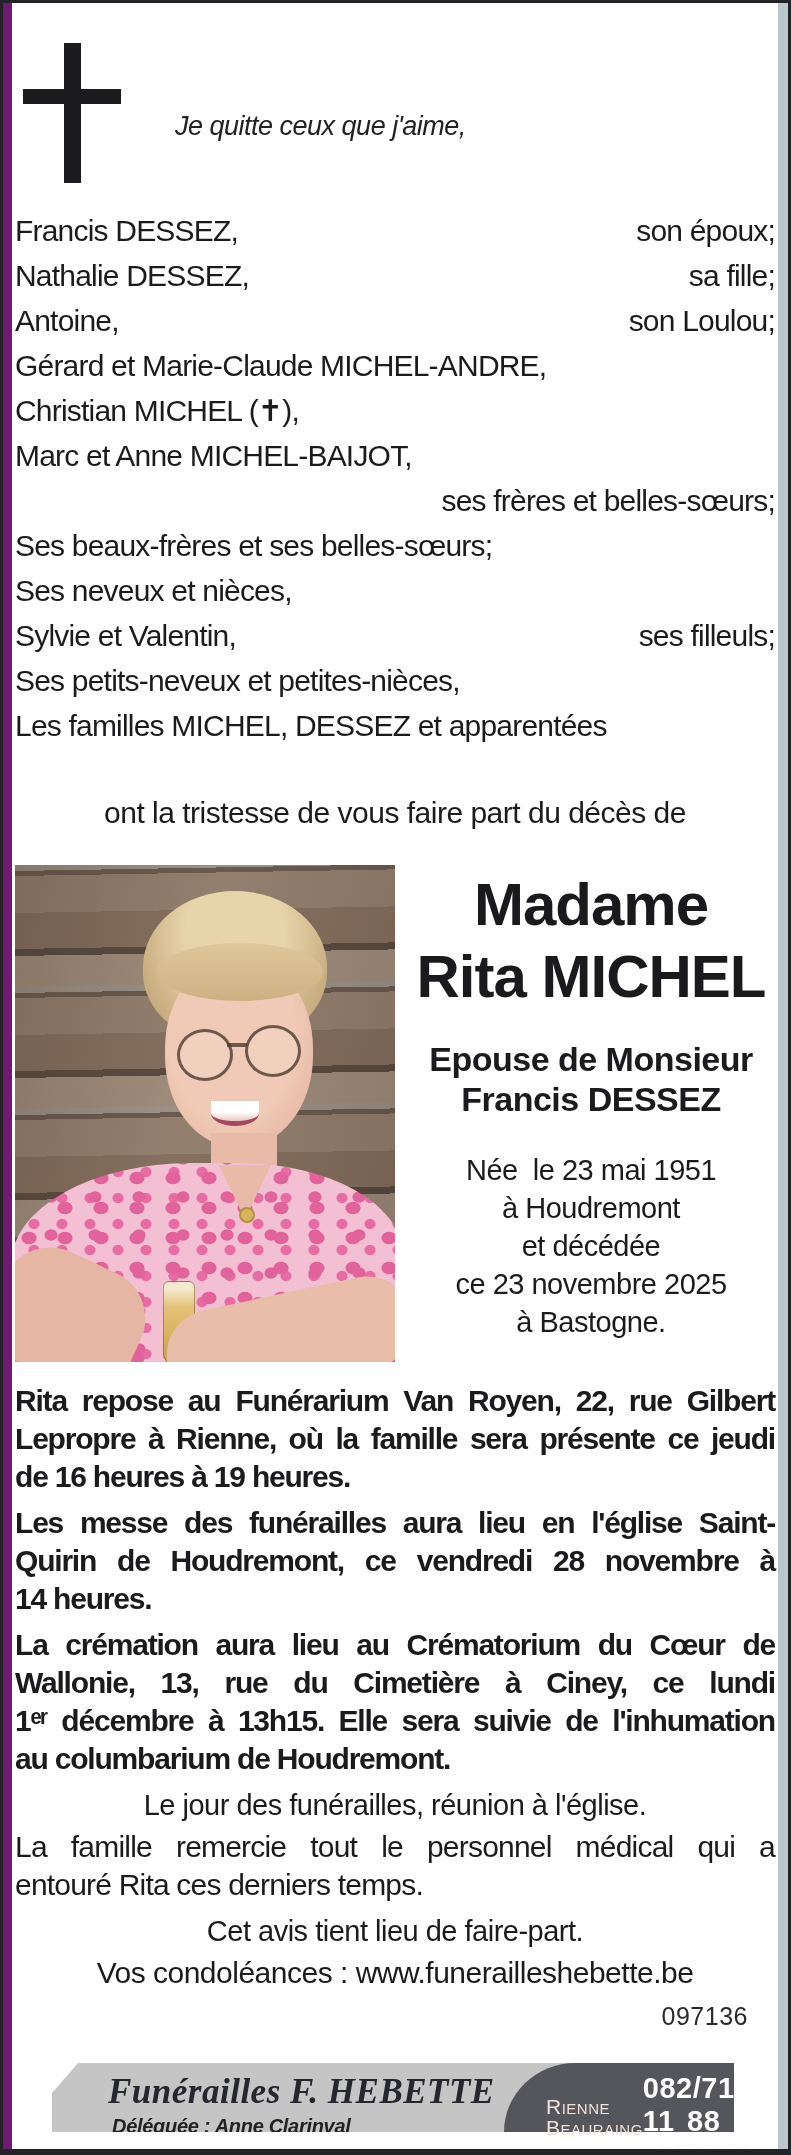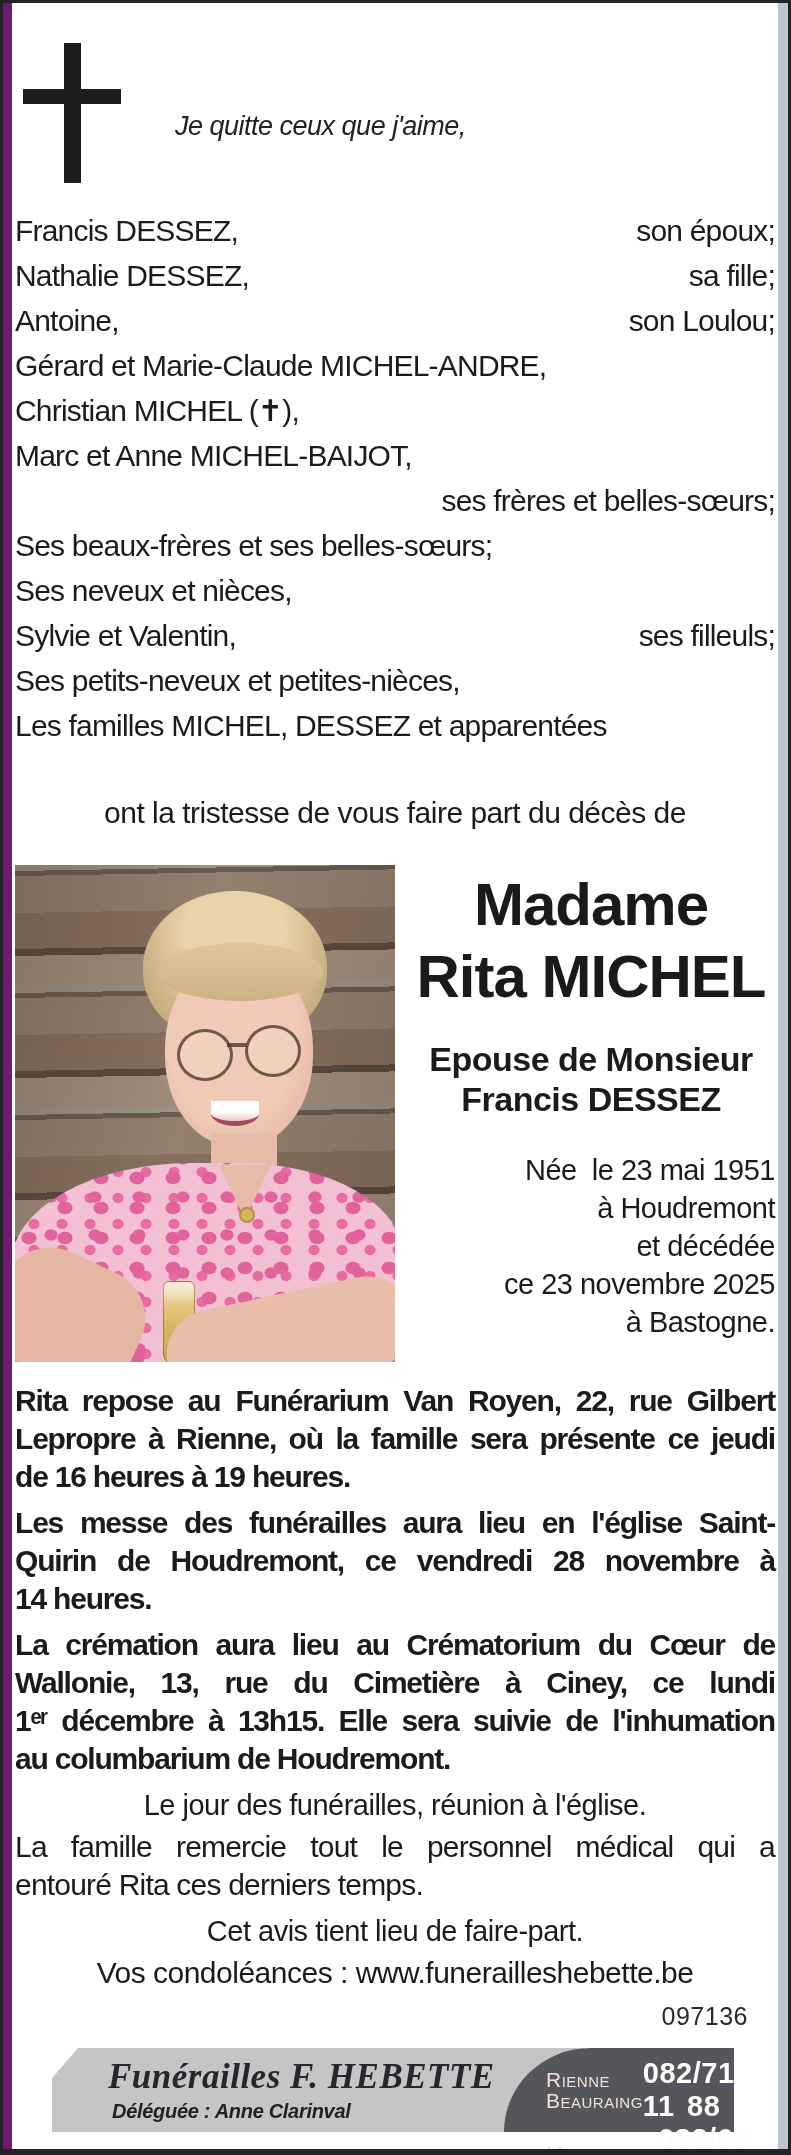--- a/index.html
+++ b/index.html
@@ -60,46 +60,46 @@
   .arm-l { position:absolute; left:-22px; top:392px; width:150px; height:122px; border-radius:50px; background:#e4b6a3; transform:rotate(25deg); }
   .arm-r { position:absolute; left:150px; top:428px; width:250px; height:92px; border-radius:46px; background:#e8bdaa; transform:rotate(-12deg); }
   .bag { position:absolute; left:-16px; top:438px; width:112px; height:72px; border-radius:18px; background:#ec7fae; transform:rotate(-8deg); }
   .glass { position:absolute; left:148px; top:416px; width:30px; height:81px; border-radius:6px 6px 10px 10px;
     background:linear-gradient(#f5ead0 8%, #e4c37a 30%, #caa145); border:1px solid rgba(120,90,30,0.55); }
 
   .dcol { flex:1; text-align:center; padding-top:4px; }
   .dtitle { font-weight:bold; font-size:60px; line-height:72px; letter-spacing:-1px; color:#1a1a1c; }
   .dsub { margin-top:26px; font-weight:bold; font-size:34px; line-height:40px; letter-spacing:-0.5px; }
   .dlife { margin-top:32px; font-size:29px; line-height:38px; letter-spacing:-0.5px; }
-  .dlife div { white-space:pre-wrap;text-align:right; }
+  .dlife div { white-space:pre-wrap; }
 
   
   .notices { margin-top:20px; }
   .notice { margin-bottom:8px; font-size:30px; line-height:38px; letter-spacing:-1.2px; }
   .notice.bold { font-weight:bold; }
   .notice.plain { letter-spacing:-0.8px; }
   .jline { text-align:justify; text-align-last:justify; }
   .jline.final { text-align:left; text-align-last:left; }
   .centerline { text-align:center; font-size:29px; line-height:38px; letter-spacing:-0.5px; margin:4px 0; }
   .condolences { font-size:30px; }
 
   
   .ref { position:absolute; right:30px; bottom:118px; font-size:25px; letter-spacing:0.5px; color:#2a2a2a; }
-  .banner { position:absolute; left:40px; right:44px; bottom:17px; height:84px; }
+  .banner { position:absolute; left:40px; right:44px; bottom:17px; height:69px; }
   .banner-left { position:absolute; inset:0 150px 0 0; background:#c5c5c5;
     clip-path:polygon(26px 0, 100% 0, 100% 100%, 0 100%, 0 30px);
     padding:10px 0 0 56px; box-sizing:border-box; }
   .fh-name { font-family:"Liberation Serif", serif; font-style:italic; font-weight:bold; font-size:35px; line-height:38px; color:#26262e; letter-spacing:0.5px; }
   .fh-sub { display:flex; align-items:baseline; gap:12px; margin-top:4px; padding-left:4px;flex-direction:column; }
   .fh-delegate { font-style:italic; font-weight:bold; font-size:20px; color:#222; letter-spacing:-0.3px; }
   .fh-phone { font-weight:bold; font-size:27px; color:#17171a; letter-spacing:0.5px; }
   .banner-right { position:absolute; top:0; bottom:0; right:0; width:230px; background:#54565b;
     border-top-left-radius:95px 92px; box-sizing:border-box;
     display:flex; flex-direction:column; justify-content:space-between; padding:9px 12px 10px 42px; }
-  .loc-row { display:flex; align-items:center; }
+  .loc-row { display:flex; align-items:flex-end; }
   .towns { display:flex; flex-direction:column; font-variant:small-caps; font-size:21px; line-height:21px; letter-spacing:0.5px; color:#f2e0da; }
   .loc-row.second .towns { font-size:24px; line-height:26px; }
   .phone { margin-left:auto; font-weight:bold; font-size:29px; color:#fffdfc; word-spacing:4px; letter-spacing:0.5px; }
 </style>
 </head>
 <body>
 
 <div class="page">
   <div class="inner">
     <div class="content">

